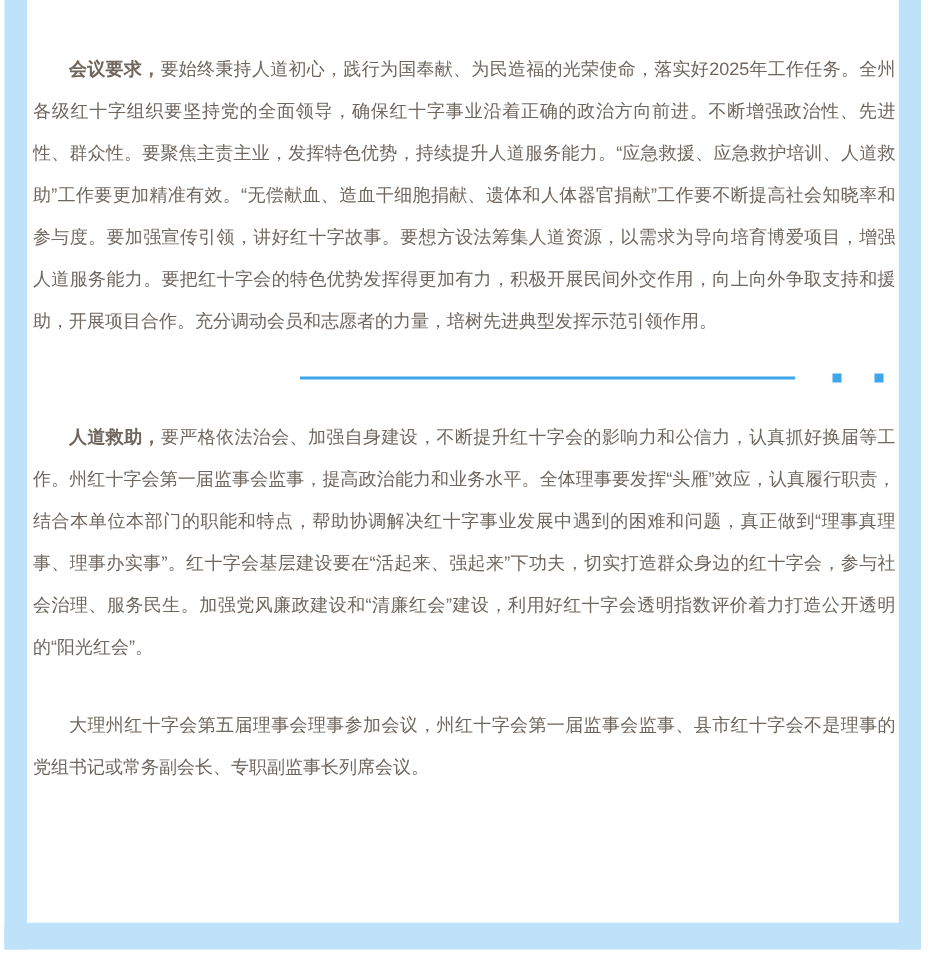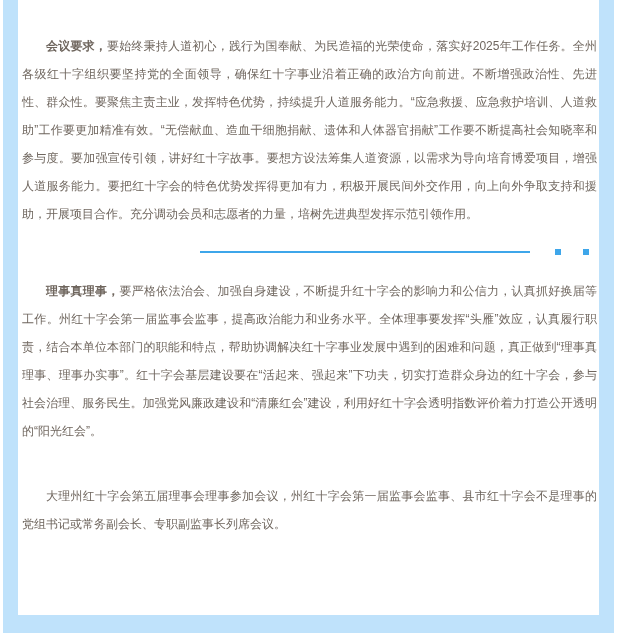--- a/index.html
+++ b/index.html
@@ -68,39 +68,39 @@
     background: var(--accent);
   }
   .divider-square {
     position: absolute;
     top: 0;
     width: 6px; height: 6px;
     background: var(--accent);
   }
   .divider-square.sq-1 { left: 533px; }
   .divider-square.sq-2 { left: 561px; }
-  .para-3 { margin-top: 37px; }
+  .para-3 { margin-top: 24px; }
 </style>
 </head>
 <body>
 
 <div class="page">
 
   <div class="band-left"></div>
   <div class="band-right"></div>
   <div class="band-bottom"></div>
 
   <div class="content">
 
     <p class="para para-1"><span class="lead">会议要求，</span><span>要始终秉持人道初心，践行为国奉献、为民造福的光荣使命，落实好2025年工作任务。全州各级红十字组织要坚持党的全面领导，确保红十字事业沿着正确的政治方向前进。不断增强政治性、先进性、群众性。要聚焦主责主业，发挥特色优势，持续提升人道服务能力。“应急救援、应急救护培训、人道救助”工作要更加精准有效。“无偿献血、造血干细胞捐献、遗体和人体器官捐献”工作要不断提高社会知晓率和参与度。要加强宣传引领，讲好红十字故事。要想方设法筹集人道资源，以需求为导向培育博爱项目，增强人道服务能力。要把红十字会的特色优势发挥得更加有力，积极开展民间外交作用，向上向外争取支持和援助，开展项目合作。充分调动会员和志愿者的力量，培树先进典型发挥示范引领作用。</span></p>
 
     <div class="divider">
       <div class="divider-line"></div>
       <div class="divider-square sq-1"></div>
       <div class="divider-square sq-2"></div>
     </div>
 
-    <p class="para para-2"><span class="lead">理事真理事，</span><span>要严格依法治会、加强自身建设，不断提升红十字会的影响力和公信力，认真抓好换届等工作。州红十字会第一届监事会监事，提高政治能力和业务水平。全体理事要发挥“头雁”效应，认真履行职责，结合本单位本部门的职能和特点，帮助协调解决红十字事业发展中遇到的困难和问题，真正做到“理事真理事、理事办实事”。红十字会基层建设要在“活起来、强起来”下功夫，切实打造群众身边的红十字会，参与社会治理、服务民生。加强党风廉政建设和“清廉红会”建设，利用好红十字会透明指数评价着力打造公开透明的“阳光红会”。</span></p>
+    <p class="para para-2"><span class="lead">人道救助，</span><span>要严格依法治会、加强自身建设，不断提升红十字会的影响力和公信力，认真抓好换届等工作。州红十字会第一届监事会监事，提高政治能力和业务水平。全体理事要发挥“头雁”效应，认真履行职责，结合本单位本部门的职能和特点，帮助协调解决红十字事业发展中遇到的困难和问题，真正做到“理事真理事、理事办实事”。红十字会基层建设要在“活起来、强起来”下功夫，切实打造群众身边的红十字会，参与社会治理、服务民生。加强党风廉政建设和“清廉红会”建设，利用好红十字会透明指数评价着力打造公开透明的“阳光红会”。</span></p>
 
     <p class="para para-3"><span>大理州红十字会第五届理事会理事参加会议，州红十字会第一届监事会监事、县市红十字会不是理事的党组书记或常务副会长、专职副监事长列席会议。</span></p>
 
   </div>
 </div>
 
 </body></html>

